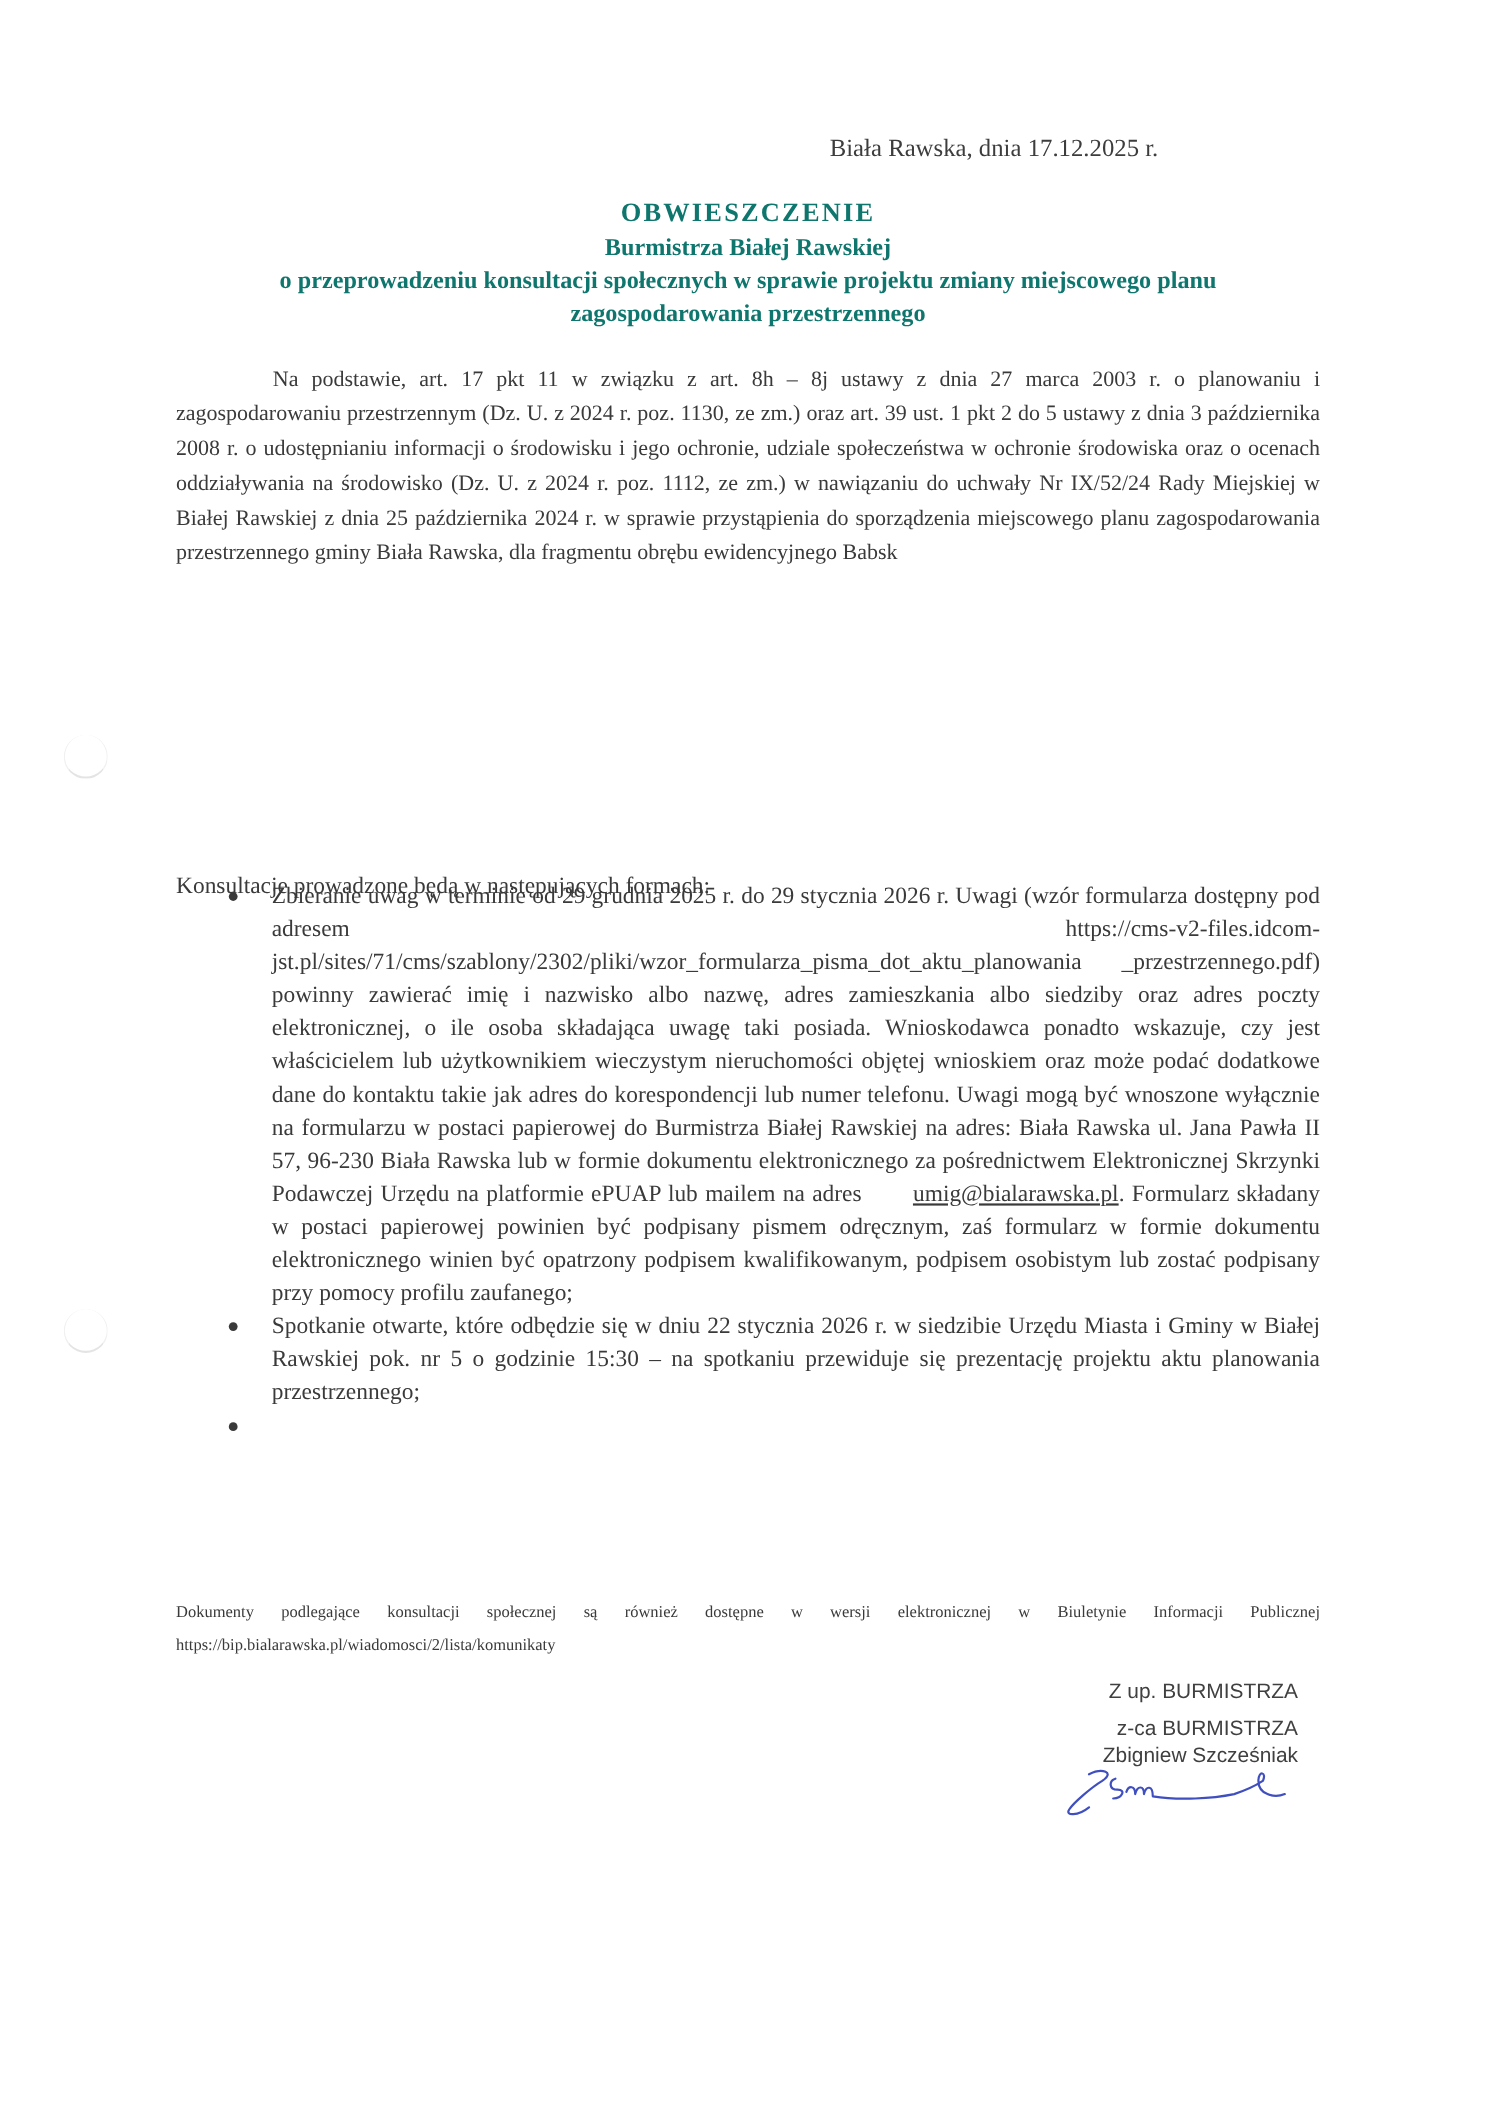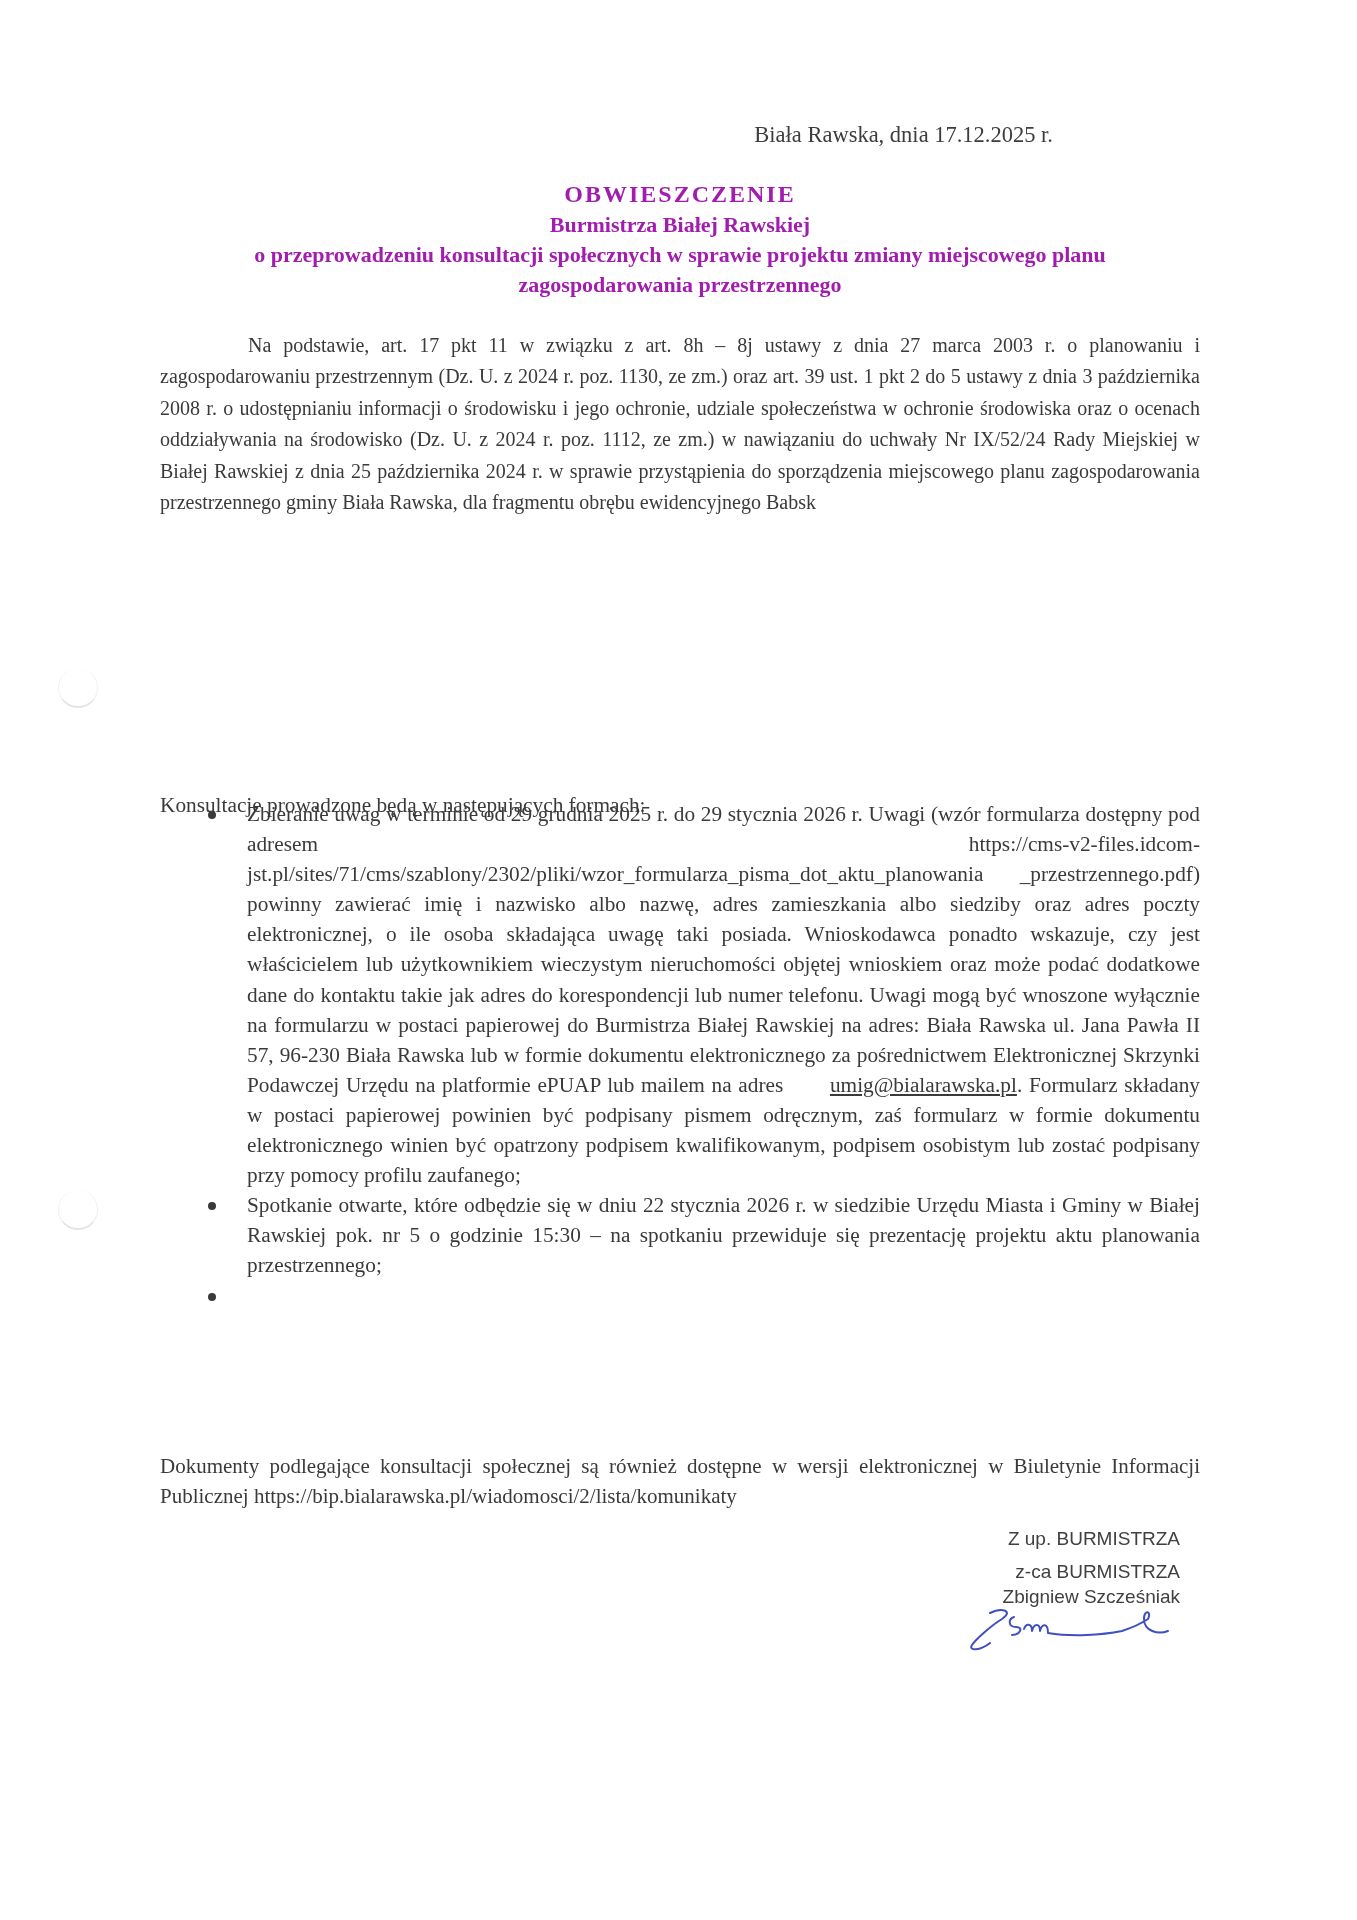--- a/index.html
+++ b/index.html
@@ -28,21 +28,21 @@
       font-size: 22.5px;
       color: #3d3d3d;
     }
     .header {
       position: absolute;
       top: 178px;
       left: 150px;
       width: 1060px;
       text-align: center;
       font-weight: bold;
-      color: #a21caf;
+      color: #0f766e;
       font-family: Liberation Serif, serif;
     }
     .header .title {
       font-size: 24px;
       letter-spacing: 2px;
       line-height: 32px;
     }
     .header .sub {
       font-size: 22px;
       line-height: 30px;
@@ -103,21 +103,21 @@
     }
     .email {
       text-decoration: underline;
       margin-left: 40px;
     }
     .closing {
       position: absolute;
       top: 1451px;
       left: 160px;
       width: 1040px;
-      font-size: 21px;
+      font-size: 15px;
       line-height: 30px;
       text-align: justify;
     }
     .stamp {
       position: absolute;
       top: 1526px;
       left: 940px;
       width: 240px;
       font-family: "Liberation Sans", "DejaVu Sans", sans-serif;
       color: #404040;

